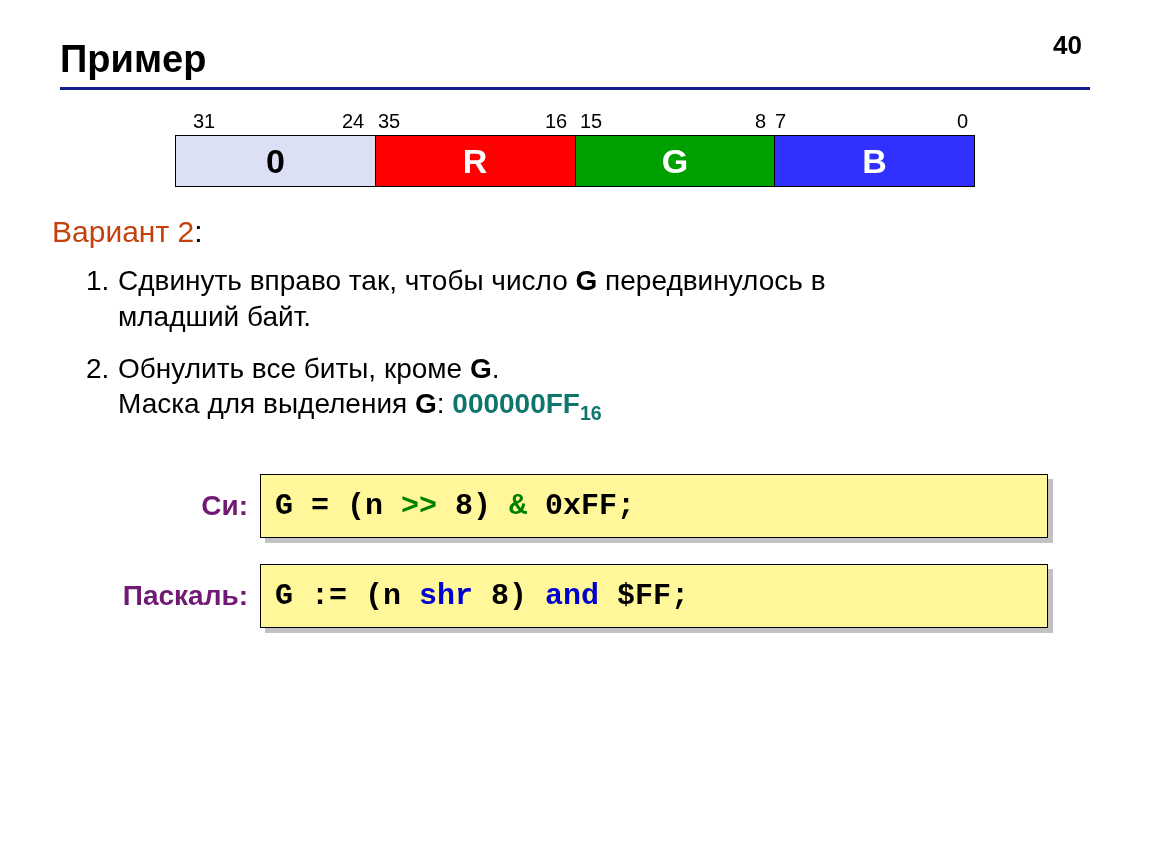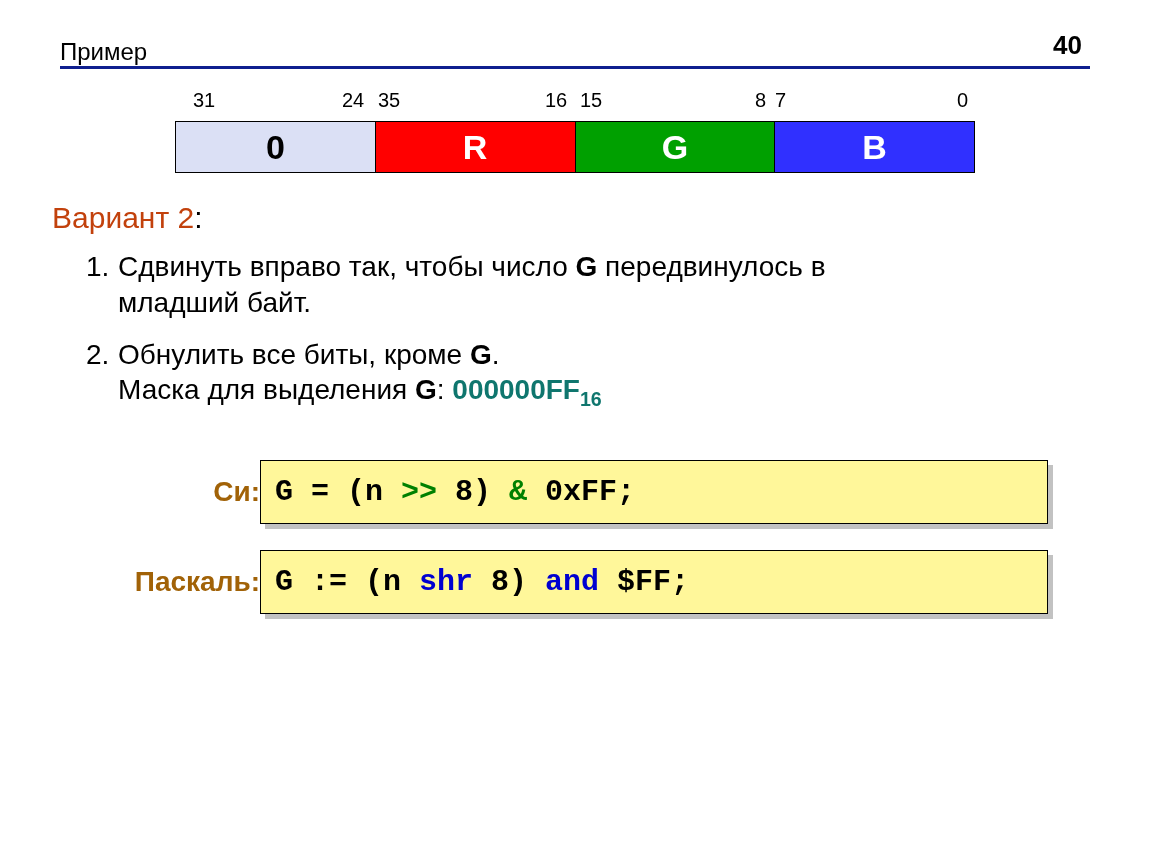--- a/index.html
+++ b/index.html
@@ -19,38 +19,39 @@
     padding: 30px 60px 30px 60px;
   }
   .pagenum {
     position: absolute;
     top: 30px;
     right: 68px;
     font-weight: bold;
     font-size: 26px;
   }
   .title {
-    font-weight: normal;
-    font-size: 24px;
+    font-weight: bold;
+    font-size: 38px;
     margin-top: 8px;
+    margin-bottom: 6px;
   }
   .hr {
     border: none;
     border-top: 3px solid #0f1f8f;
     margin: 0 0 20px 0;
   }
   .bitdiagram {
     width: 800px;
     margin: 0 auto 28px auto;
   }
   .bitlabels {
     position: relative;
     height: 22px;
     font-size: 20px;
-    margin-bottom: 10px;
+    margin-bottom: 3px;
   }
   .bitlabels span {
     position: absolute;
     top: 0;
   }
   .bl-31   { left: 18px; }
   .bl-24   { left: 167px; }
   .bl-23   { left: 203px; }
   .bl-16   { left: 370px; }
   .bl-15   { left: 405px; }
@@ -96,23 +97,24 @@
 
   .codeblock-row {
     display: flex;
     align-items: center;
     margin-left: 38px;
     margin-top: 26px;
   }
   .codelabel {
     width: 162px;
     text-align: right;
+    padding-right: 12px;
     font-size: 28px;
     font-weight: bold;
-    color: #a16207;
+    color: #701a75;
   }
   .codebox-wrap {
     position: relative;
     flex: 1;
     max-width: 788px;
   }
   .codebox {
     background: #fff79a;
     border: 1px solid #000;
     padding: 13px 14px;

